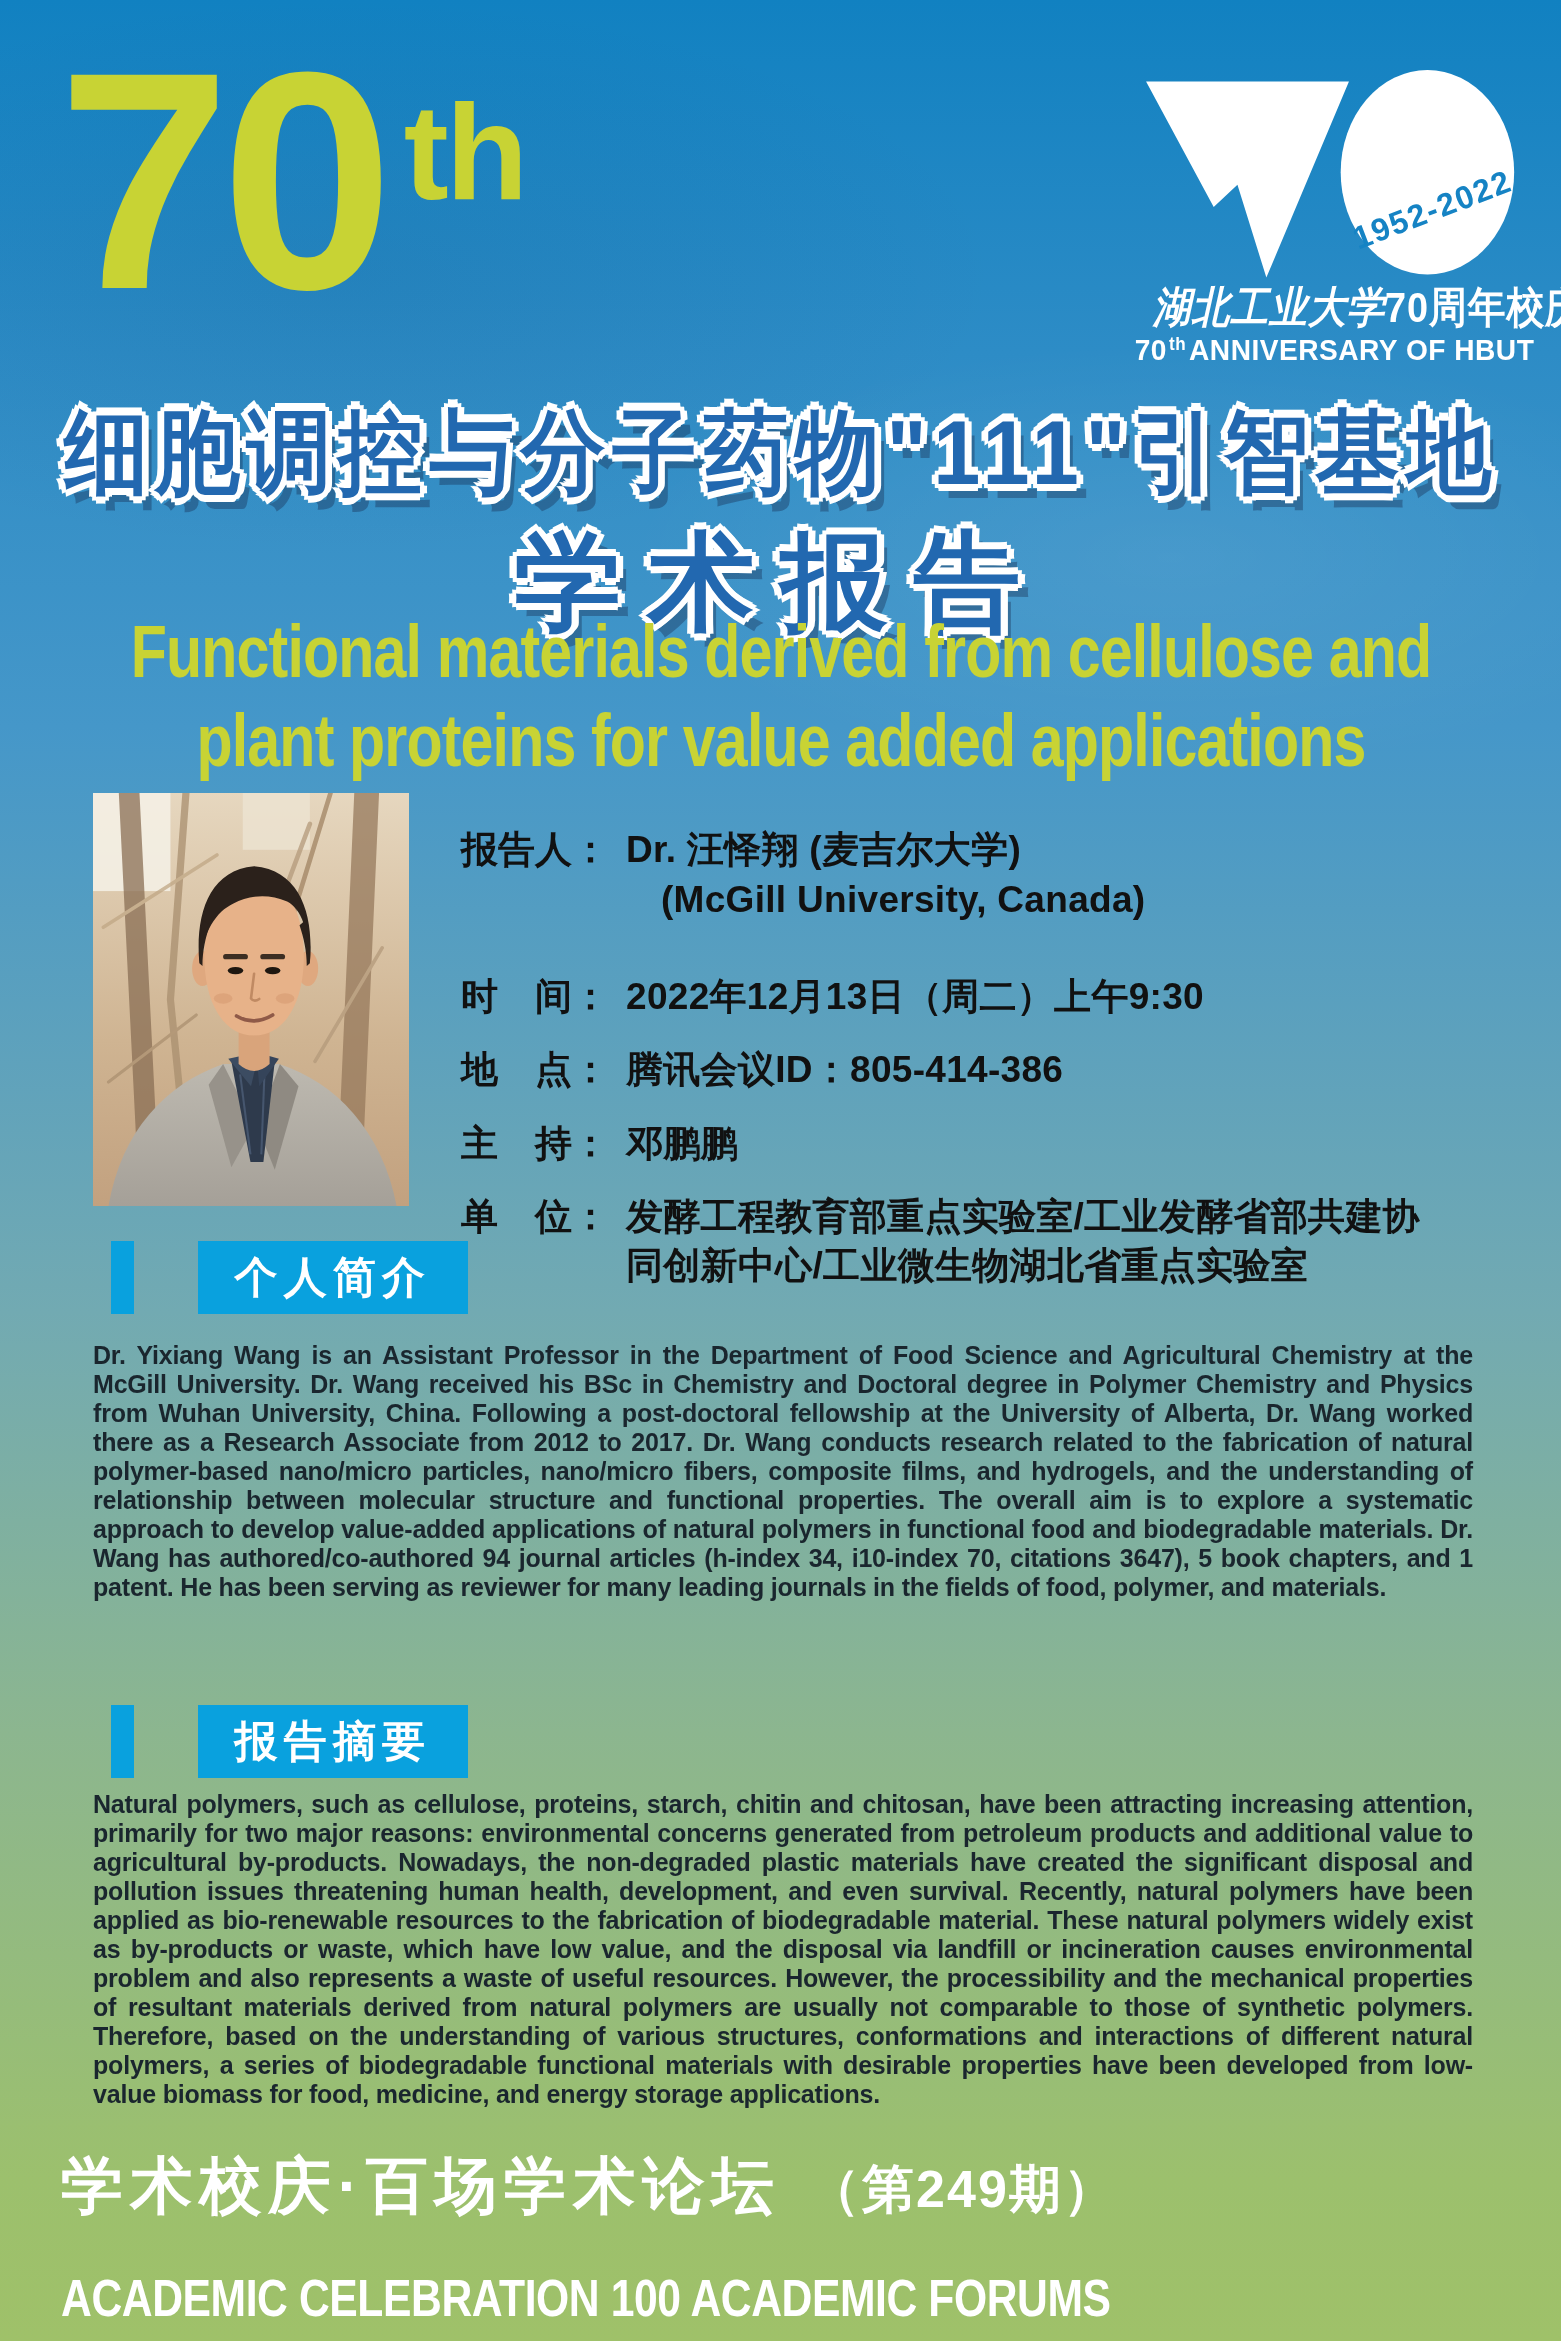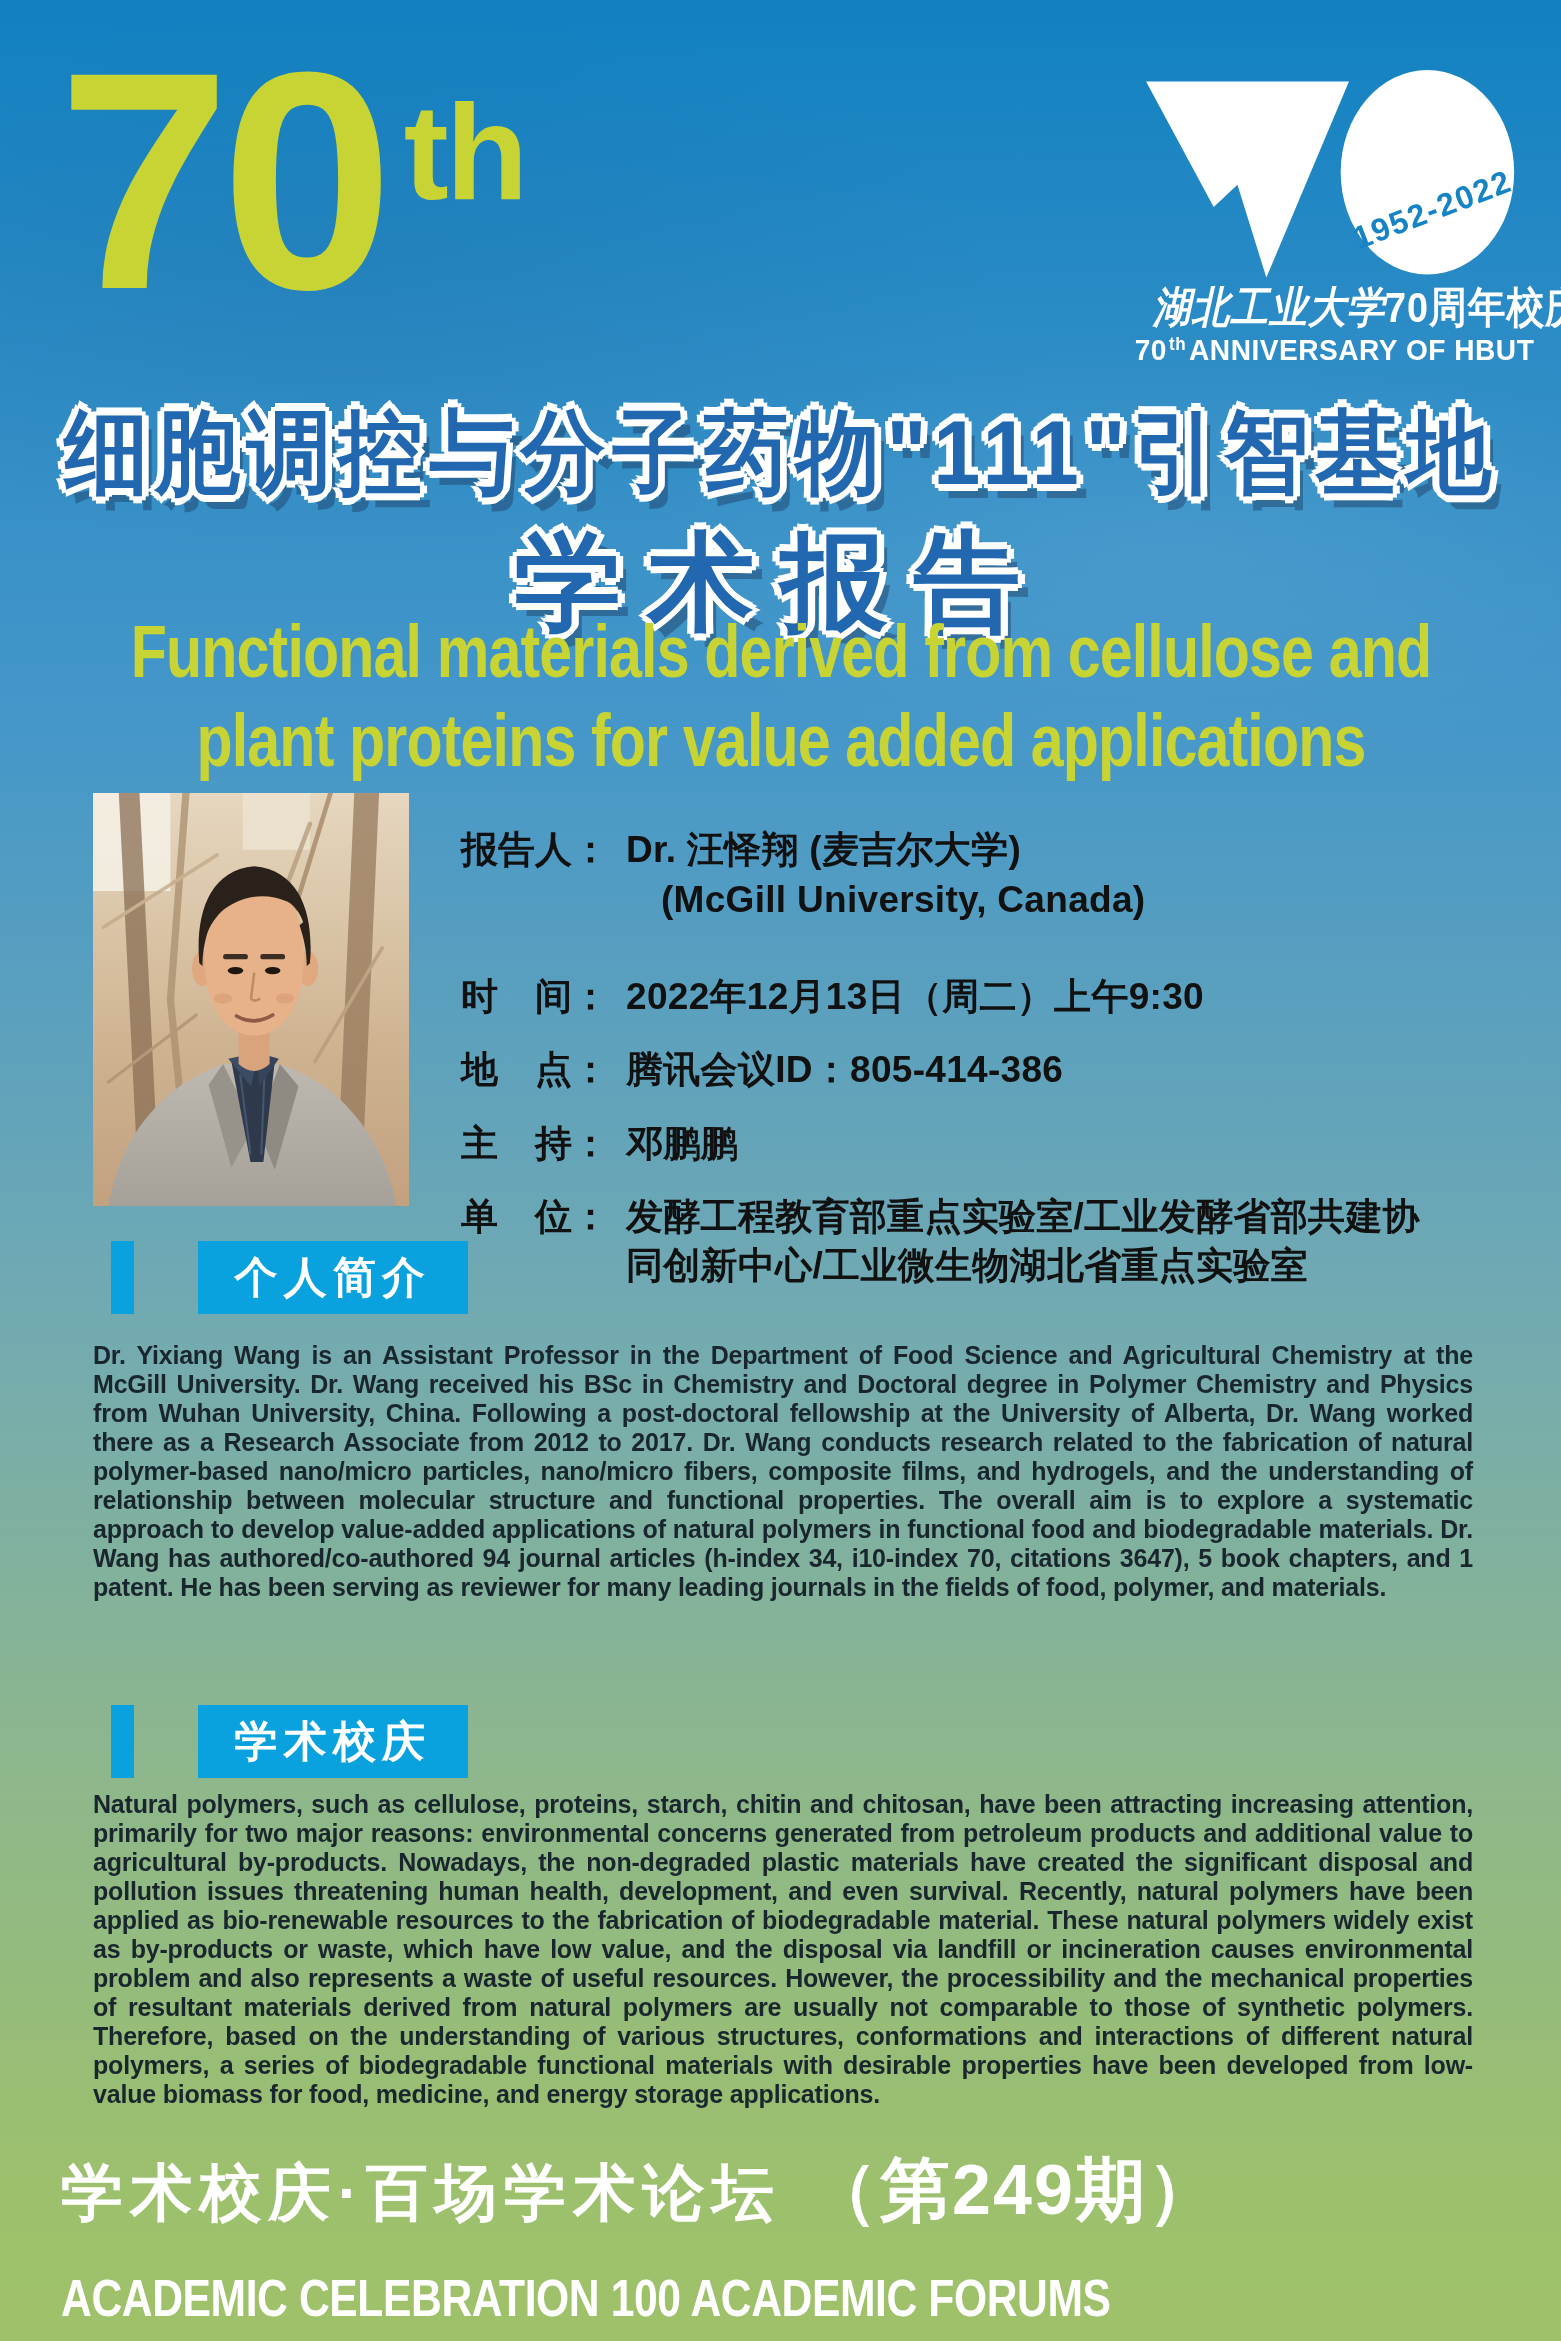--- a/index.html
+++ b/index.html
@@ -73,21 +73,21 @@
 
   
   .para{position:absolute;left:93px;width:1380px;color:var(--bodytext);
     font-weight:bold;font-size:25px;line-height:29px;text-align:justify;letter-spacing:-0.2px;}
   .para.bio{top:1341px;}
   .para.abs{top:1790px;}
 
   
   .footer-cn{position:absolute;left:61px;top:2144px;color:#fff;font-weight:bold;white-space:nowrap;}
   .footer-cn .main{font-size:62px;letter-spacing:7.2px;}
-  .footer-cn .issue{font-size:70px;margin-left:27px;letter-spacing:2.1px;}
+  .footer-cn .issue{font-size:52px;margin-left:27px;letter-spacing:2.1px;}
   .footer-en{position:absolute;left:61px;top:2268px;color:#fff;font-weight:bold;white-space:nowrap;
     font-size:52px;letter-spacing:-0.5px;transform:scaleX(0.82);transform-origin:left top;}
 </style>
 </head>
 <body>
 
 <div class="poster">
   <div class="cloud1"></div>
   <div class="cloud2"></div>
 
@@ -176,21 +176,21 @@
     <div class="bar"></div>
     <div class="box">
         <span>个人简介</span>
       </div>
   </div>
   <div class="para bio">Dr. Yixiang Wang is an Assistant Professor in the Department of Food Science and Agricultural Chemistry at the McGill University. Dr. Wang received his BSc in Chemistry and Doctoral degree in Polymer Chemistry and Physics from Wuhan University, China. Following a post-doctoral fellowship at the University of Alberta, Dr. Wang worked there as a Research Associate from 2012 to 2017. Dr. Wang conducts research related to the fabrication of natural polymer-based nano/micro particles, nano/micro fibers, composite films, and hydrogels, and the understanding of relationship between molecular structure and functional properties. The overall aim is to explore a systematic approach to develop value-added applications of natural polymers in functional food and biodegradable materials. Dr. Wang has authored/co-authored 94 journal articles (h-index 34, i10-index 70, citations 3647), 5 book chapters, and 1 patent. He has been serving as reviewer for many leading journals in the fields of food, polymer, and materials.</div>
 
   <div class="sec abs">
     <div class="bar"></div>
     <div class="box">
-        <span>学术校庆</span>
+        <span>报告摘要</span>
       </div>
   </div>
   <div class="para abs">Natural polymers, such as cellulose, proteins, starch, chitin and chitosan, have been attracting increasing attention, primarily for two major reasons: environmental concerns generated from petroleum products and additional value to agricultural by-products. Nowadays, the non-degraded plastic materials have created the significant disposal and pollution issues threatening human health, development, and even survival. Recently, natural polymers have been applied as bio-renewable resources to the fabrication of biodegradable material. These natural polymers widely exist as by-products or waste, which have low value, and the disposal via landfill or incineration causes environmental problem and also represents a waste of useful resources. However, the processibility and the mechanical properties of resultant materials derived from natural polymers are usually not comparable to those of synthetic polymers. Therefore, based on the understanding of various structures, conformations and interactions of different natural polymers, a series of biodegradable functional materials with desirable properties have been developed from low-value biomass for food, medicine, and energy storage applications.</div>
 
   <div class="footer-cn"><span class="main">学术校庆·百场学术论坛</span><span class="issue">（第249期）</span></div>
   <div class="footer-en">ACADEMIC CELEBRATION 100 ACADEMIC FORUMS</div>
 </div>
 
 
 </body></html>

